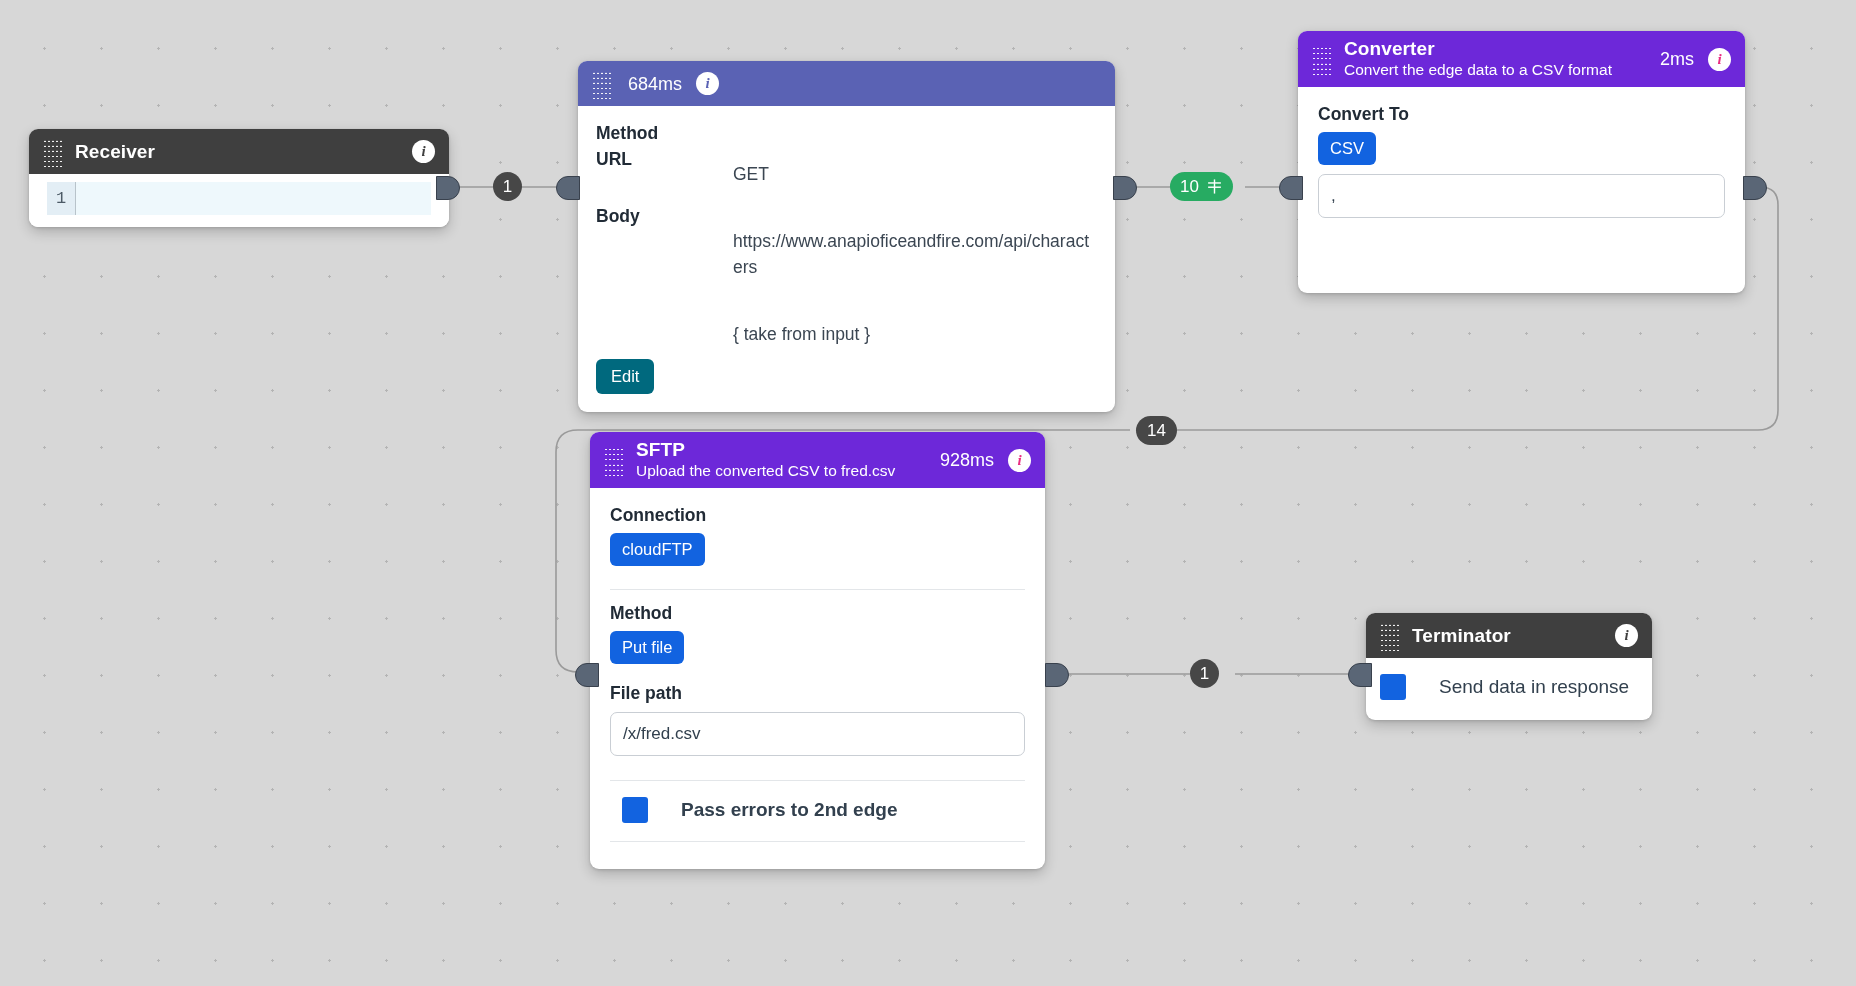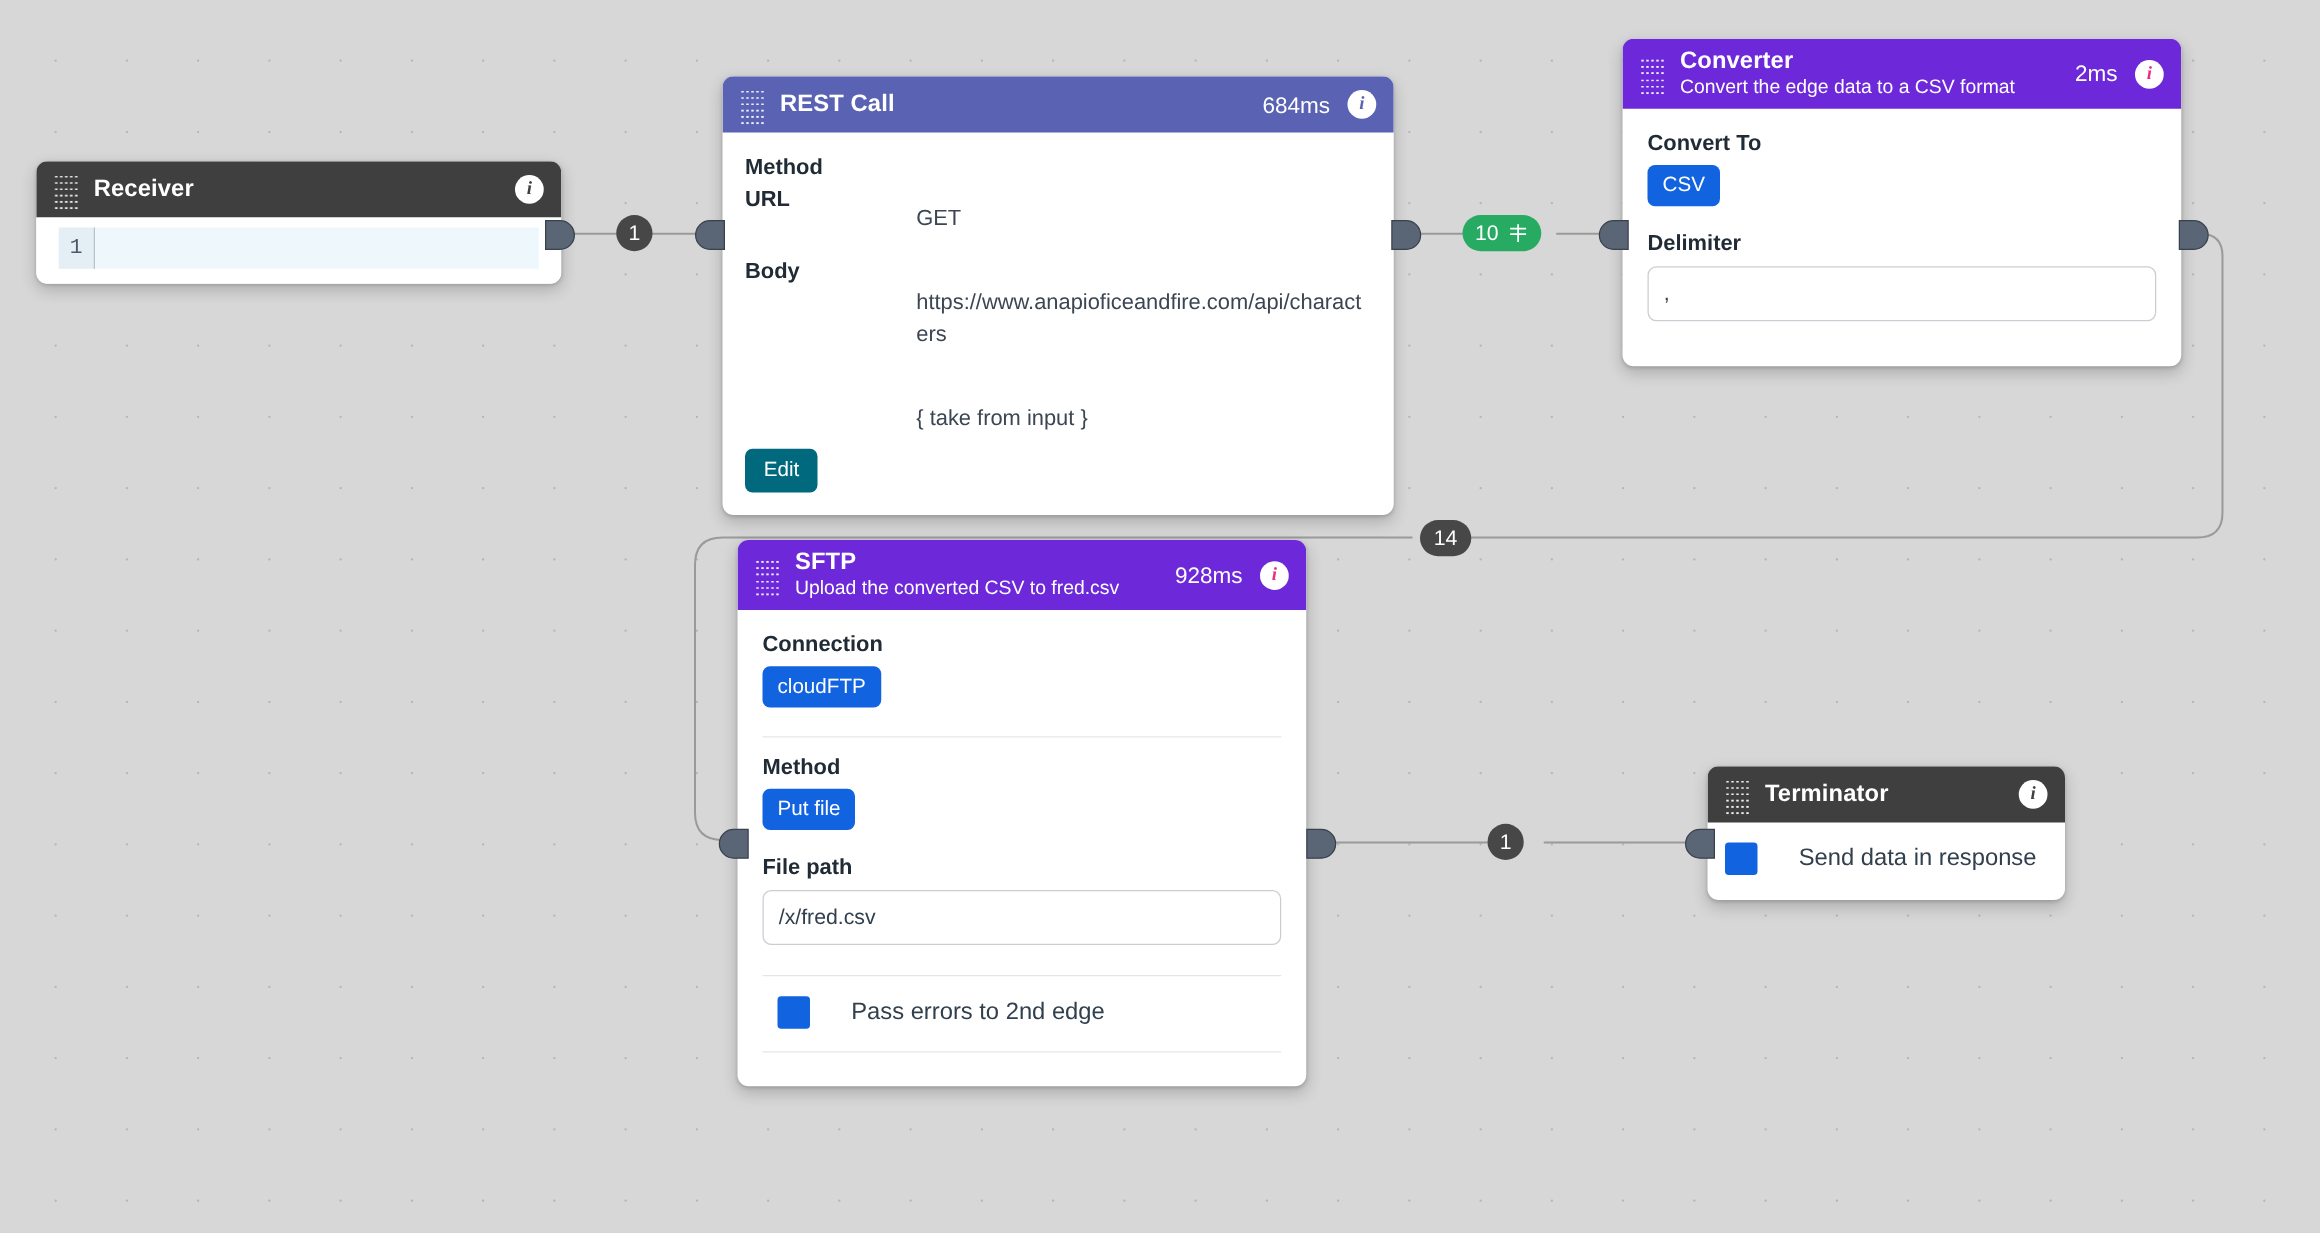--- a/index.html
+++ b/index.html
@@ -310,23 +310,20 @@
   <div class="node" style="left:578px; top:61px; width:537px;">
     <div class="node-header purple">
       <span class="grip">
         <i></i>
           <i></i>
           <i></i>
           <i></i>
           <i></i>
           <i></i>
       </span>
-      <div class="title-wrap">
-        <div class="node-title">REST Call</div>
-      </div>
       <span class="node-timing">684ms</span>
       <span class="info-icon on-purple">i</span>
     </div>
     <div class="node-body" style="padding:14px 18px 18px 18px;">
       <div style="display:flex;">
         <div style="width:137px; flex:0 0 auto;">
           <div class="field-label">Method</div>
           <div class="field-label">URL</div>
           <div class="field-label" style="margin-top:31px;">Body</div>
         </div>
@@ -366,21 +363,20 @@
       <div class="title-wrap">
         <div class="node-title">Converter</div>
         <div class="node-subtitle">Convert the edge data to a CSV format</div>
       </div>
       <span class="node-timing">2ms</span>
       <span class="info-icon on-pink">i</span>
     </div>
     <div class="node-body" style="padding:14px 20px 12px 20px; height:206px; box-sizing:border-box;">
       <div class="field-label">Convert To</div>
       <div class="chip">CSV</div>
-      <div class="field-label" style="margin-top:13px;">Delimiter</div>
       <div class="text-input">,</div>
       
     </div>
   </div>
   <div class="port out" style="left:1743px; top:176px;"></div>
 
   <div class="badge gray wide" style="left:1136px; top:416px;">
     <span>14</span>
   </div>
 
@@ -404,21 +400,21 @@
     </div>
     <div class="node-body" style="padding:14px 20px 0 20px; height:381px; box-sizing:border-box;">
       <div class="field-label">Connection</div>
       <div class="chip">cloudFTP</div>
       <div class="divider" style="margin:20px 0 10px 0;"></div>
       <div class="field-label">Method</div>
       <div class="chip">Put file</div>
       <div class="field-label" style="margin-top:13px;">File path</div>
       <div class="text-input">/x/fred.csv</div>
       <div class="divider" style="margin:24px 0 0 0;"></div>
-      <div class="checkbox-row" style="padding:16px 0 18px 12px;">
+      <div class="checkbox-row" style="padding:16px 0 18px 12px;font-weight:bold;">
         <span class="checkbox"></span>
         <span class="checkbox-label">Pass errors to 2nd edge</span>
       </div>
       <div class="divider" style="margin:0;"></div>
     </div>
   </div>
   <div class="port out" style="left:1045px; top:663px;"></div>
 
   <div class="badge gray" style="left:1190px; top:659px;">
     <span>1</span>

